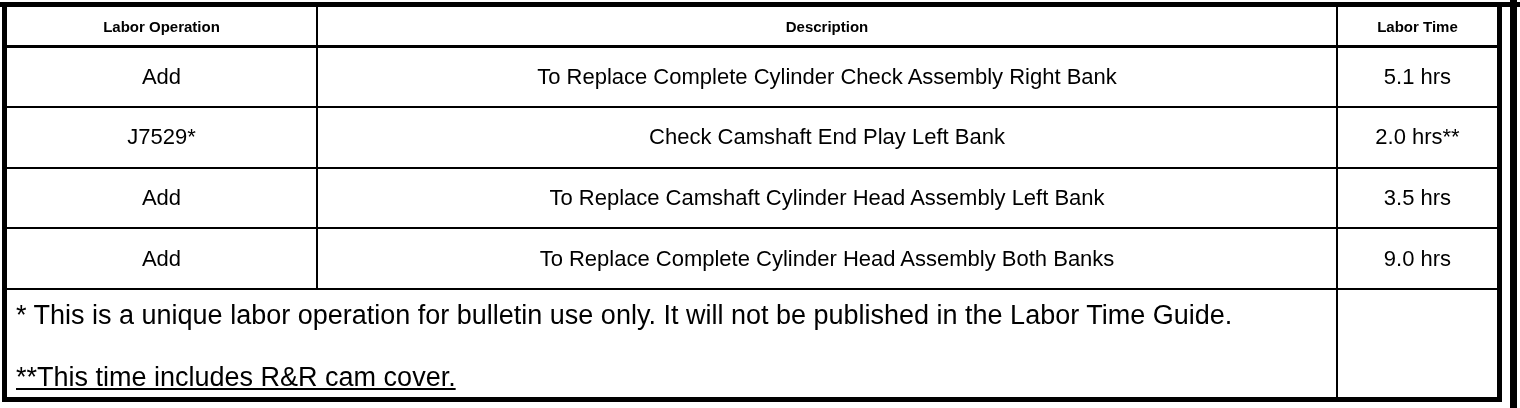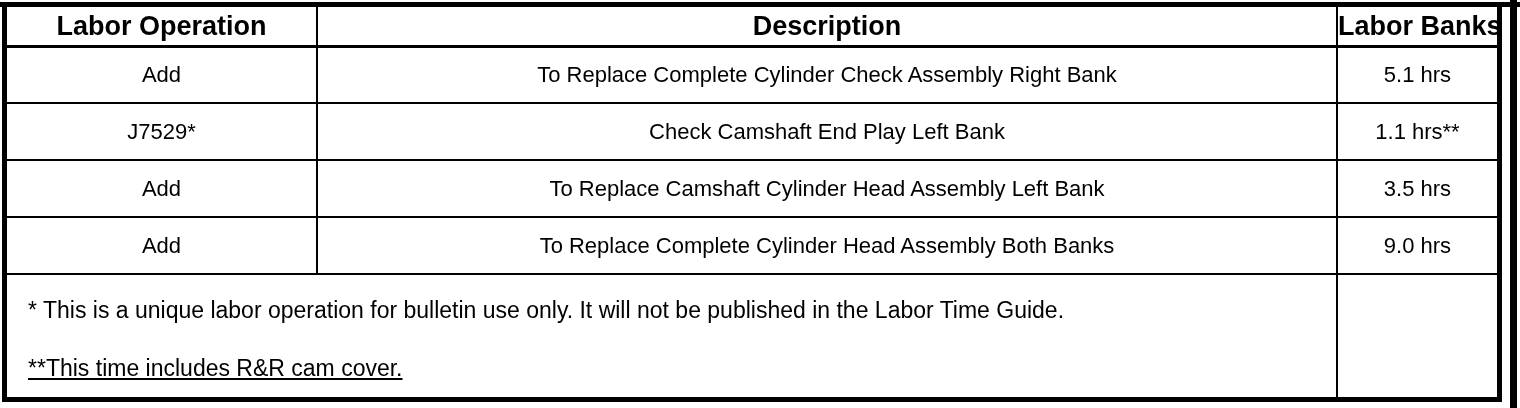--- a/index.html
+++ b/index.html
@@ -57,35 +57,35 @@
     padding: 0;
     font-size: 22px;
     text-align: center;
     vertical-align: middle;
     overflow: hidden;
     white-space: nowrap;
   }
   table.labor thead th {
     border-bottom-width: 3px;
     font-weight: bold;
-    font-size: 27px;
+    font-size: 15px;
     height: 38px;
   }
   table.labor tbody tr {
     height: 42px;
   }
   table.labor tfoot td.footnotes {
     text-align: left;
     vertical-align: top;
     white-space: normal;
     padding: 6px 8px 0 5px;
   }
   table.labor tfoot td.footnotes p {
-    margin: 16px;
-    font-size: 23px;
+    margin: 4px;
+    font-size: 27px;
     line-height: 1.15;
   }
   table.labor tfoot td.footnotes p.second {
     margin-top: 31px;
     text-decoration: underline;
   }
 </style>
 </head>
 <body>
 
@@ -98,34 +98,34 @@
       <colgroup>
         <col style="width:310px">
         <col style="width:1020px">
         <col style="width:160px">
       </colgroup>
 
       <thead>
         <tr>
           <th>Labor Operation</th>
           <th>Description</th>
-          <th>Labor Banks</th>
+          <th>Labor Time</th>
         </tr>
       </thead>
 
       <tbody>
         <tr>
           <td>Add</td>
           <td>To Replace Complete Cylinder Check Assembly Right Bank</td>
           <td>5.1 hrs</td>
         </tr>
         <tr>
           <td>J7529*</td>
           <td>Check Camshaft End Play Left Bank</td>
-          <td>1.1 hrs**</td>
+          <td>2.0 hrs**</td>
         </tr>
         <tr>
           <td>Add</td>
           <td>To Replace Camshaft Cylinder Head Assembly Left Bank</td>
           <td>3.5 hrs</td>
         </tr>
         <tr>
           <td>Add</td>
           <td>To Replace Complete Cylinder Head Assembly Both Banks</td>
           <td>9.0 hrs</td>

